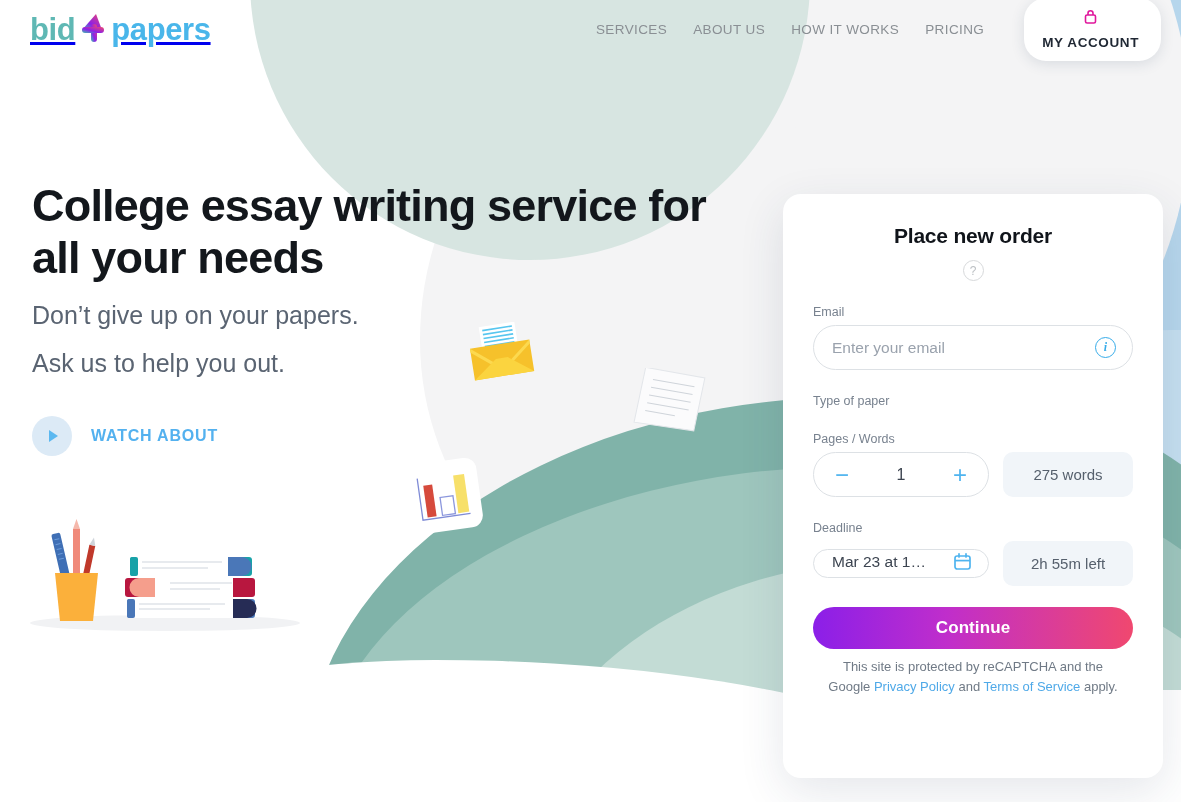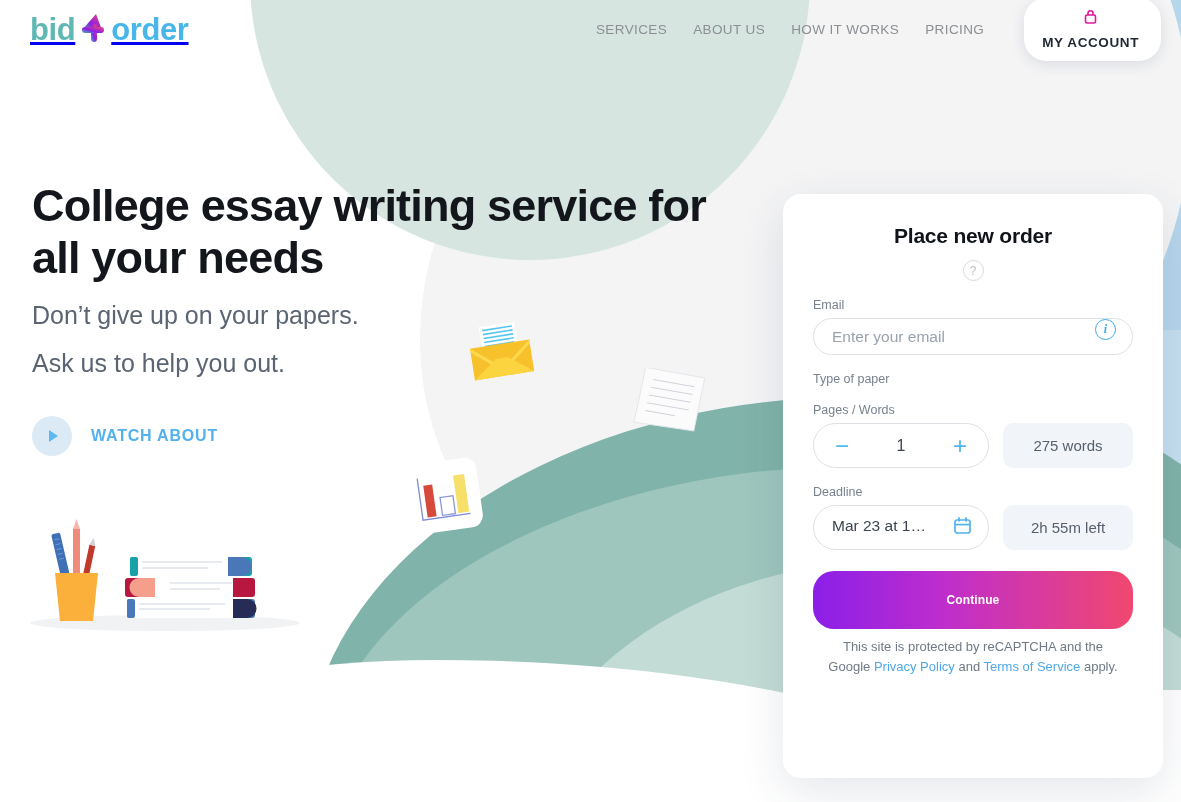--- a/index.html
+++ b/index.html
@@ -136,25 +136,25 @@
     padding: 30px 30px 0 30px; z-index: 50;
   }
   .panel-title-row { display: flex; align-items: center; gap: 12px; flex-direction: column; }
   .panel-title { font-size: 21px; font-weight: 700; color: #10141a; letter-spacing: -0.2px; }
   .help-icon {
     width: 21px; height: 21px; border-radius: 50%;
     border: 1px solid #d7d9db; color: #bcc0c4;
     font-size: 12px; display: flex; align-items: center; justify-content: center;
     cursor: pointer; flex: none;
   }
-  .field-group { margin-top: 17px; }
+  .field-group { margin-top: 24px; }
   .field-label { font-size: 12.5px; color: #78828f; margin-bottom: 6px; }
   .input-shell {
-    position: relative; display: flex; 
-    height: 37px; border: 1px solid #dde1e5; border-radius: 24px;
+    position: relative; display: flex; align-items: center;
+    height: 45px; border: 1px solid #dde1e5; border-radius: 24px;
     padding: 0 16px 0 18px; background: #fff;
   }
   .input-shell input {
     flex: 1; border: none; outline: none; background: transparent;
     font-family: inherit; font-size: 15.5px; color: #3c4450;
   }
   .input-shell input::placeholder { color: #9aa2ad; }
   .select-text { flex: 1; font-size: 15.5px; color: #3c4450; }
   .icon-info {
     width: 21px; height: 21px; border-radius: 50%; border: 1.6px solid #37ace9;
@@ -176,31 +176,31 @@
     width: 20px; text-align: center;
   }
   .step-val { font-size: 16px; color: #3c4450; }
   .badge {
     flex: 1; height: 45px; border-radius: 10px; background: #f1f5f9;
     display: flex; align-items: center; justify-content: center;
     font-size: 15px; color: #56606d;
   }
   .date-shell {
     display: flex; align-items: center; justify-content: space-between;
-    width: 176px; height: 45px;
+    width: 176px; height: 29px;
     border: 1px solid #dde1e5; border-radius: 24px; padding: 0 16px 4px 18px;
     cursor: pointer;
   }
   .date-text { font-size: 15.5px; color: #3c4450; white-space: nowrap; overflow: hidden; }
 
   .continue-btn {
-    width: 100%; height: 58px; margin-top: 21px;
+    width: 100%; height: 42px; margin-top: 21px;
     border: none; border-radius: 21px; cursor: pointer;
     background: linear-gradient(90deg, #8b1fe8 0%, #c02ecb 42%, #f0486f 100%);
-    color: #fff; font-size: 12px; font-weight: 700; font-family: inherit;
+    color: #fff; font-size: 17px; font-weight: 700; font-family: inherit;
     letter-spacing: 0.1px;
   }
   .recaptcha {
     margin-top: 8px; text-align: center; font-size: 13px;
     line-height: 1.55; color: #707a86;
   }
   .recaptcha a { color: #4fa9e8; text-decoration: none; }
 </style>
 </head>
 <body>
@@ -229,21 +229,21 @@
               <stop offset="0%" stop-color="#3ec7b0"></stop>
               <stop offset="40%" stop-color="#8b1fe8"></stop>
               <stop offset="100%" stop-color="#f0486f"></stop>
             </linearGradient>
           </defs>
           <path d="M20 4 L6 20 L26 20 Z" fill="url(#g4)"></path>
           <rect x="15" y="14" width="6" height="18" rx="3" fill="url(#g4)"></rect>
           <rect x="6" y="17" width="22" height="6" rx="3" fill="url(#g4)"></rect>
         </svg>
       </span>
-      <span class="papers">order</span>
+      <span class="papers">papers</span>
     </a>
 
     <nav class="nav">
       <a href="#">SERVICES</a>
       <a href="#">ABOUT US</a>
       <a href="#">HOW IT WORKS</a>
       <a href="#">PRICING</a>
       <button class="account-btn">
         <span>
           <svg width="13" height="15" viewBox="0 0 13 15">

